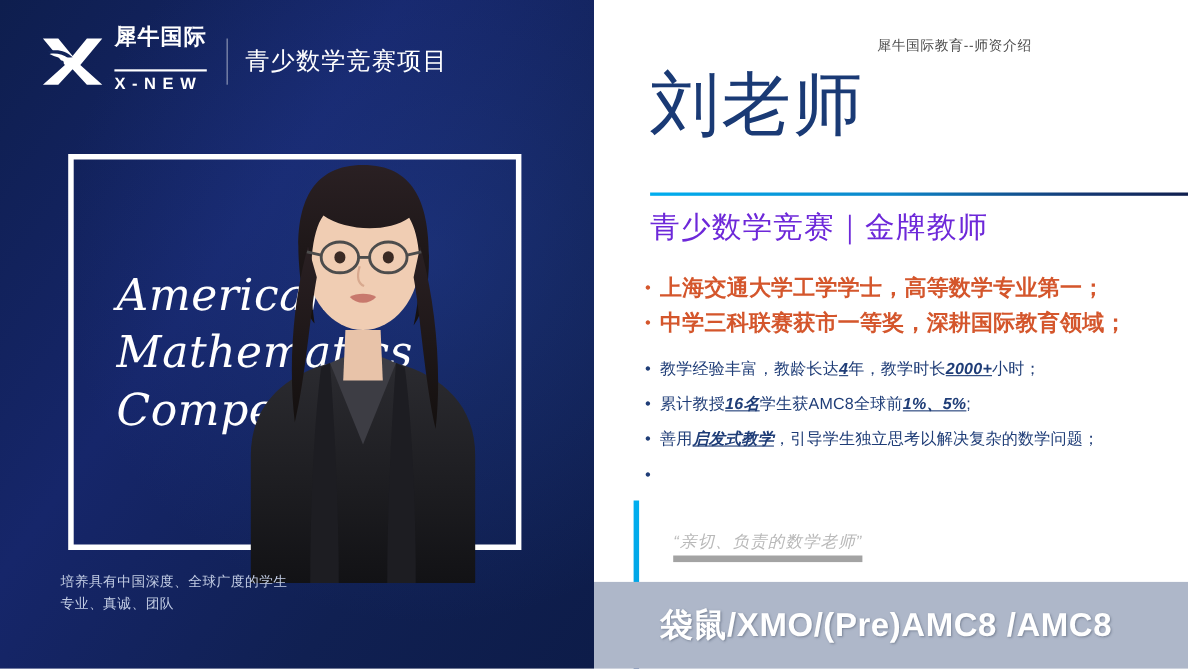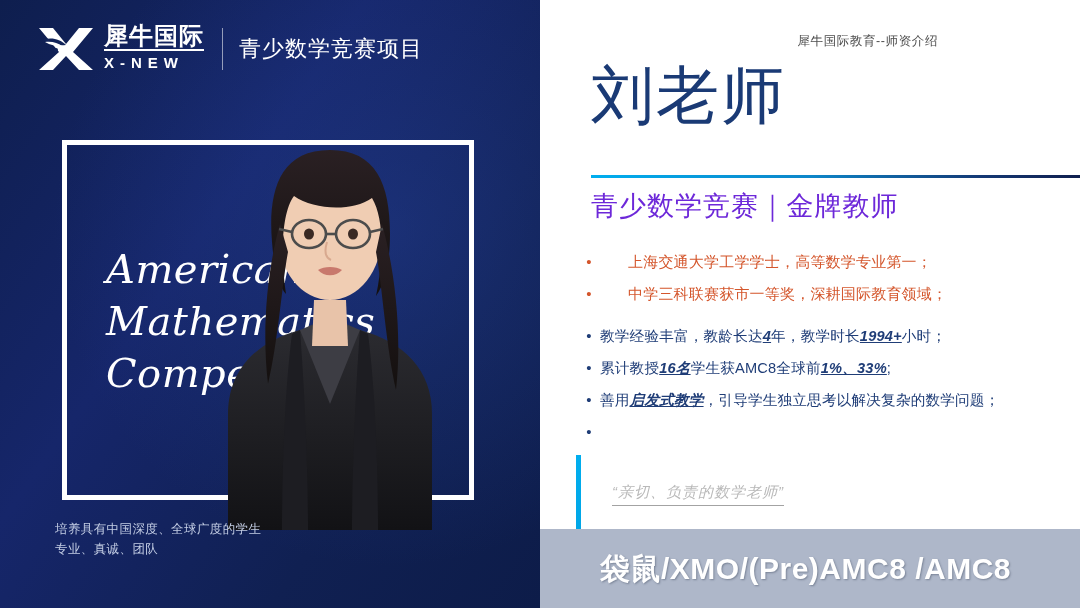--- a/index.html
+++ b/index.html
@@ -17,22 +17,22 @@
   .left-panel:after{
     content:""; position:absolute; left:0; top:0; width:540px; height:608px;
     background:radial-gradient(circle at 72% 38%, rgba(40,70,160,.38) 0%, rgba(14,30,78,0) 62%);
     pointer-events:none;
   }
 
   
   .brand{ position:absolute; left:36px; top:24px; display:flex; align-items:center; z-index:6;}
   .logo-mark{ width:60px; height:48px; margin-right:8px; }
   .logo-cn{
-    color:#ffffff; font-size:24px; font-weight:700; letter-spacing:1px;
-    line-height:1.0; border-bottom:2.5px solid #fff; padding-bottom:1px;
+    color:#ffffff; font-size:20px; font-weight:700; letter-spacing:1px;
+    line-height:1.0; border-bottom:2.5px solid #fff; padding-bottom:19px;
   }
   .logo-en{
     color:#ffffff; font-size:15px; font-weight:700; letter-spacing:6px;
     line-height:1.35; margin-top:2px;
   }
   .brand-divider{ width:1px; height:42px; background:rgba(255,255,255,.55); margin:0 16px 0 18px; }
   .brand-tag{ color:#ffffff; font-size:22px; font-weight:400; letter-spacing:1px; }
 
   
   .photo-frame{
@@ -73,34 +73,34 @@
     position:absolute; left:51px; top:188px;
     color:#6d28d9; font-size:27px; letter-spacing:1px;
   }
 
   .bullets{ position:absolute; left:38px; top:248px; width:505px; }
   .bullet{ display:flex; align-items:flex-start; margin-bottom:4px; }
   .bullet .dot{ flex:0 0 auto; width:22px; text-align:center; font-size:15px; line-height:28px; }
   .bullet .txt{ font-size:14.6px; line-height:28px; letter-spacing:.2px; white-space:nowrap; }
 
   .bullet.hl .dot{ color:#d4562c; }
-  .bullet.hl .txt{ color:#d4562c; font-weight:400; font-size:15px;margin-left:28px; }
+  .bullet.hl .txt{ color:#d4562c; font-weight:700; font-size:20px; }
   .bullet.nm .dot{ color:#1f3d77; }
   .bullet.nm .txt{ color:#1f3d77; }
   .bullet.gap{ margin-top:14px; }
   .em{ font-weight:700; font-style:italic; text-decoration:underline; }
 
   .quote-bar{
     position:absolute; left:36px; top:455px; width:5px; height:153px;
     background:linear-gradient(to bottom,#00aeef 0%,#00a5e6 55%,#123274 100%);
   }
   .quote{
     position:absolute; left:72px; top:483px;
     color:#b9b9b9; font-size:15px; font-style:italic; letter-spacing:1px;
-    border-bottom:1px solid #a3a3a3; padding-bottom:3px;
+    border-bottom:6px solid #a3a3a3; padding-bottom:3px;
   }
 
   .bottom-bar{
     position:absolute; left:540px; top:529px; width:540px; height:79px;
     background:#aeb7c9;
   }
   .bottom-bar .label{
     position:absolute; left:60px; top:50%; transform:translateY(-50%);
     color:#ffffff; font-size:30px; font-weight:700; letter-spacing:.5px;
     text-shadow:1px 1px 2px rgba(60,70,90,.45);
@@ -186,25 +186,25 @@
         <div class="bullet hl">
           <span class="dot">•</span>
           <span class="txt"><span>上海交通大学工学学士，高等数学专业第一；</span></span>
         </div>
         <div class="bullet hl">
           <span class="dot">•</span>
           <span class="txt"><span>中学三科联赛获市一等奖，深耕国际教育领域；</span></span>
         </div>
         <div class="bullet nm gap">
           <span class="dot">•</span>
-          <span class="txt"><span>教学经验丰富，教龄长达</span><span class="em">4</span><span>年，教学时长</span><span class="em">1994+</span><span>小时；</span></span>
+          <span class="txt"><span>教学经验丰富，教龄长达</span><span class="em">4</span><span>年，教学时长</span><span class="em">2000+</span><span>小时；</span></span>
         </div>
         <div class="bullet nm">
           <span class="dot">•</span>
-          <span class="txt"><span>累计教授</span><span class="em">16名</span><span>学生获AMC8全球前</span><span class="em">1%、33%</span><span>;</span></span>
+          <span class="txt"><span>累计教授</span><span class="em">16名</span><span>学生获AMC8全球前</span><span class="em">1%、5%</span><span>;</span></span>
         </div>
         <div class="bullet nm">
           <span class="dot">•</span>
           <span class="txt"><span>善用</span><span class="em">启发式教学</span><span>，引导学生独立思考以解决复杂的数学问题；</span></span>
         </div>
         <div class="bullet nm">
           <span class="dot">•</span>
         </div>
       </div>
 

